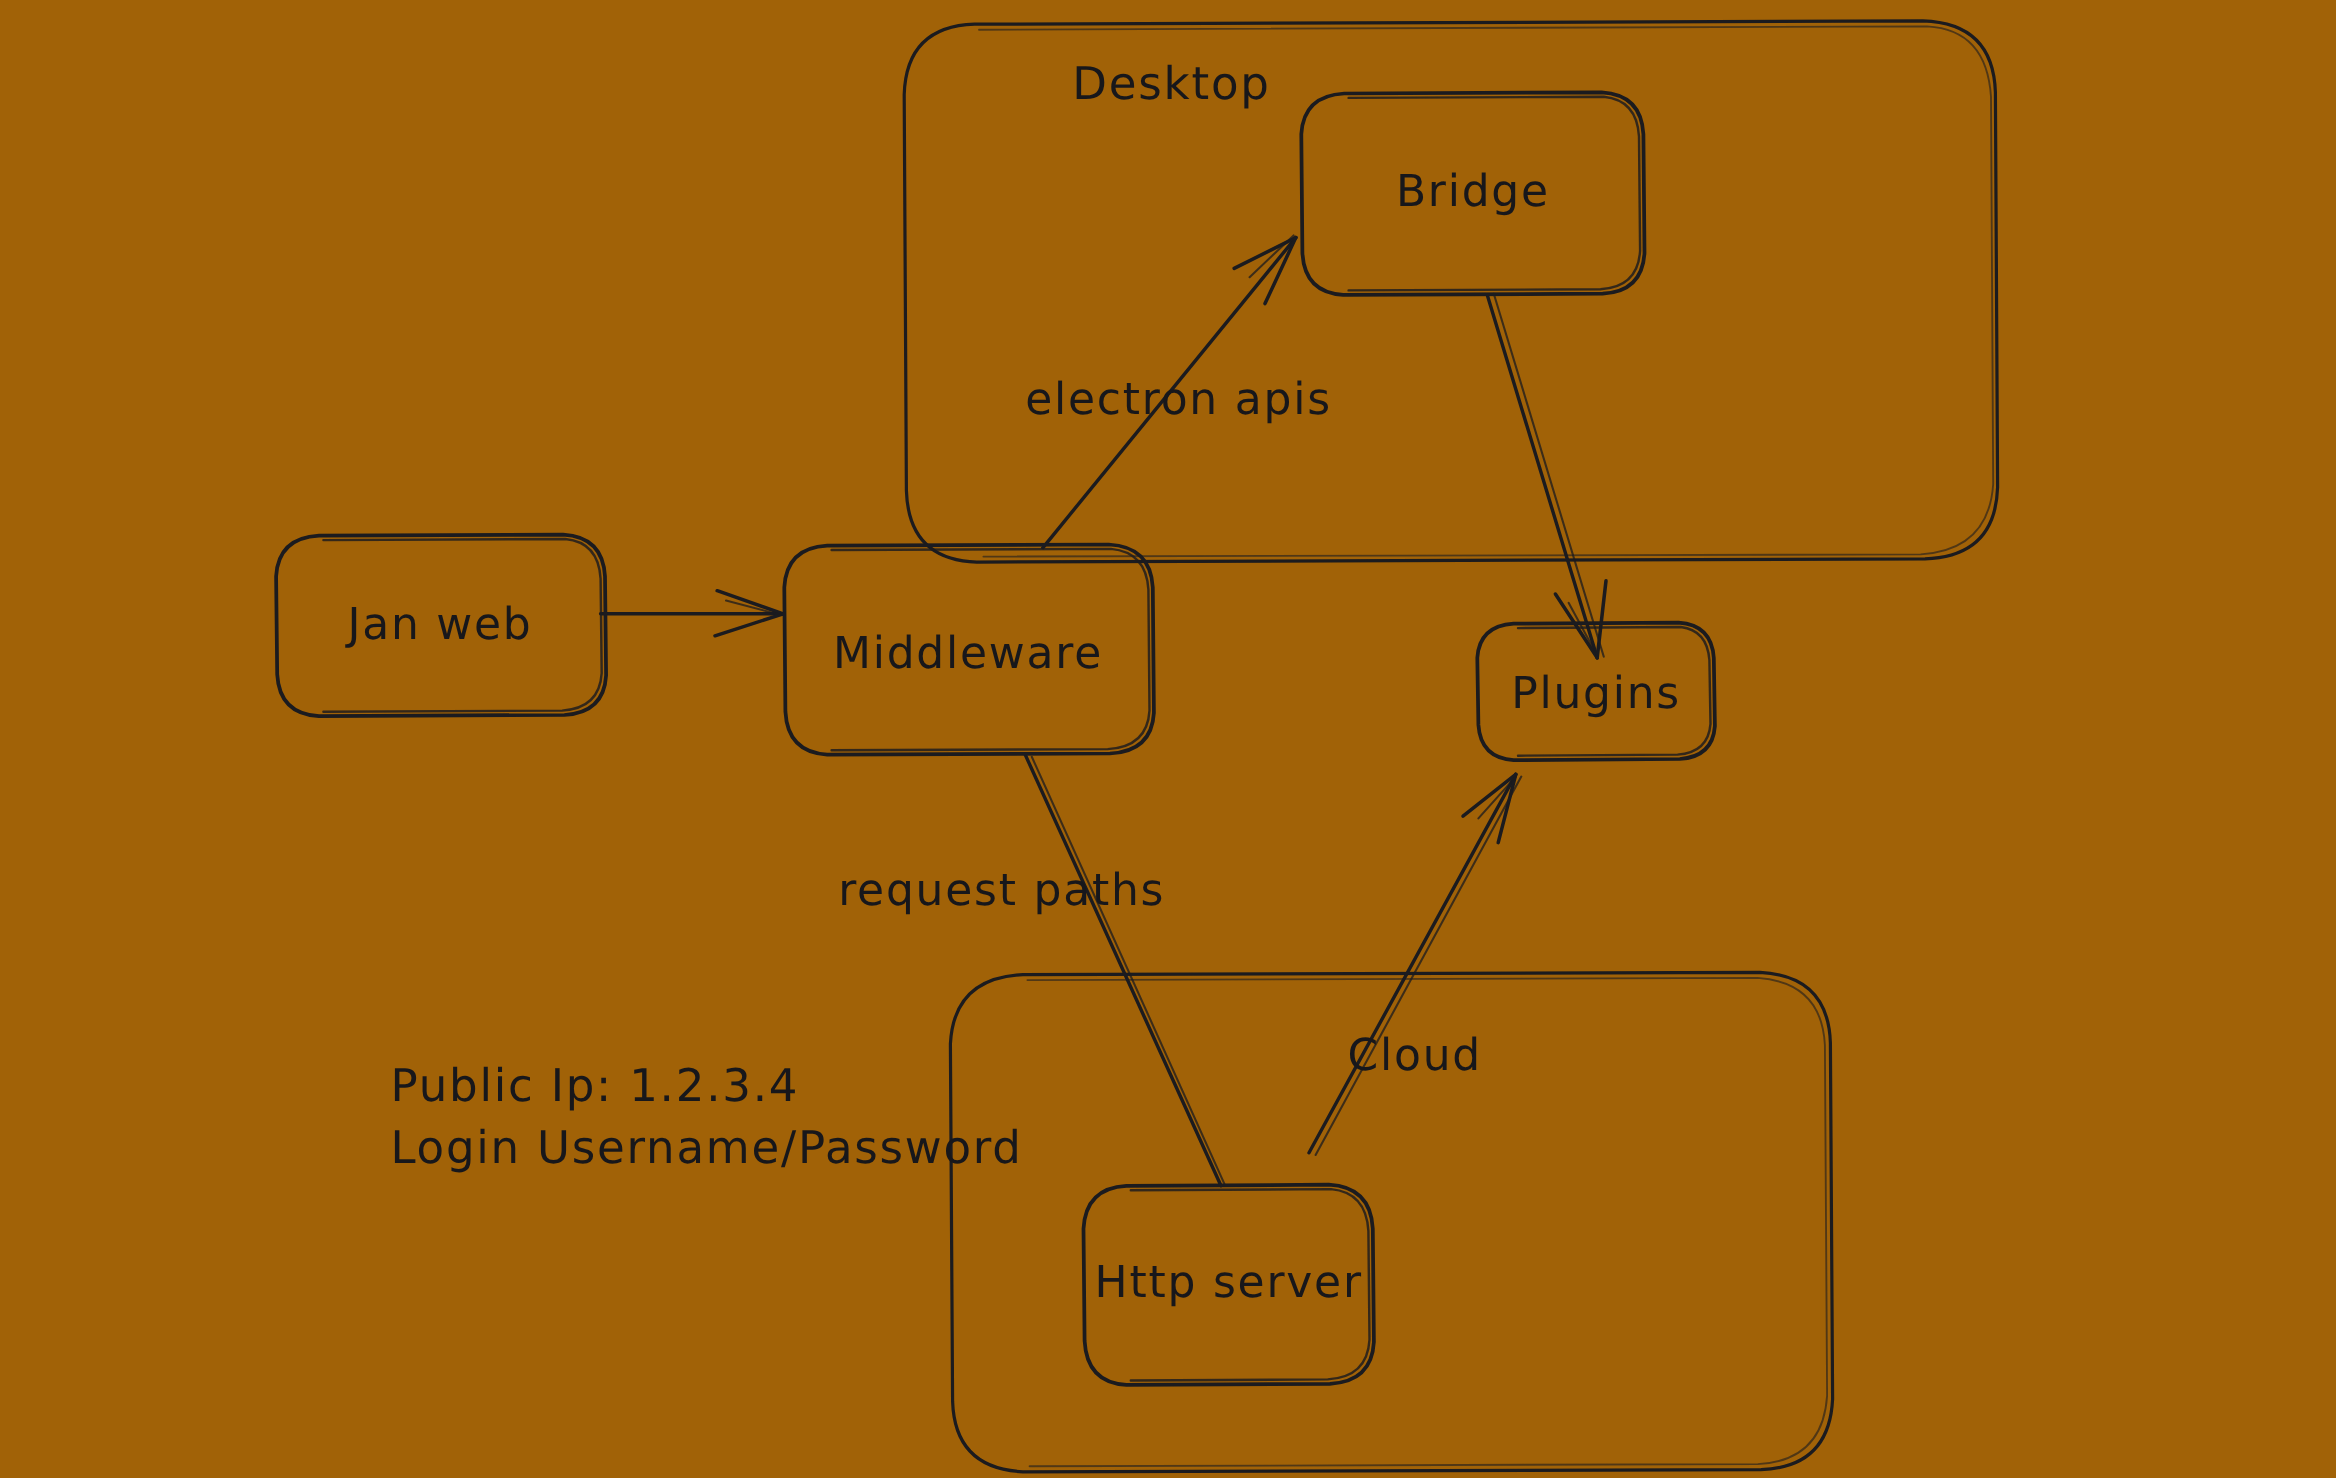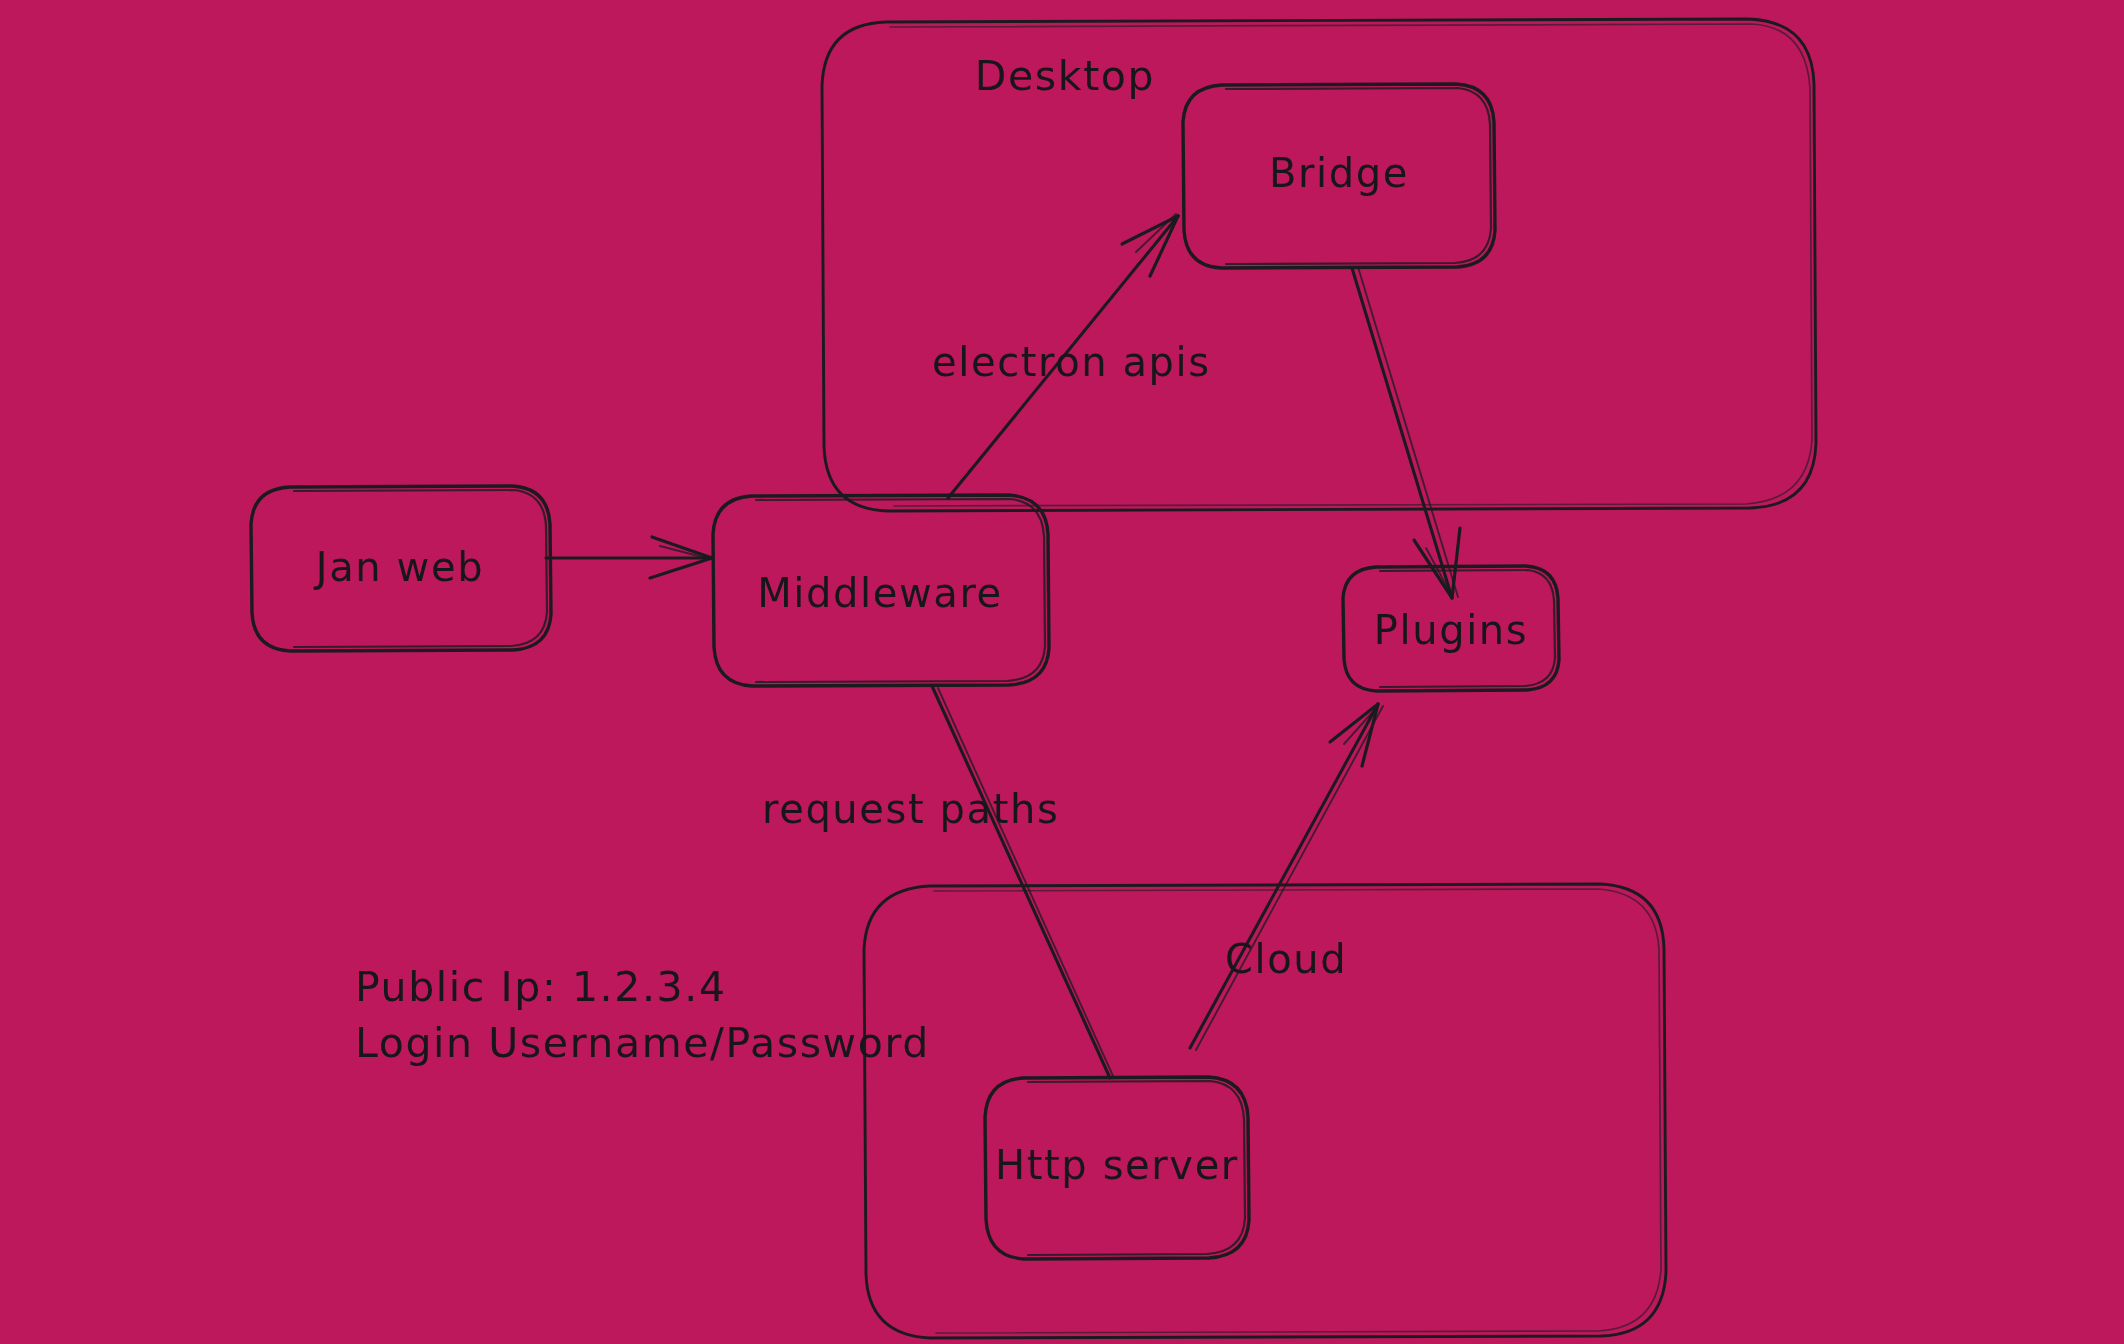--- a/index.html
+++ b/index.html
@@ -10,21 +10,21 @@
   body {
     width: 2124px;
     height: 1344px;
     overflow: hidden;
     font-family: "DejaVu Sans", sans-serif;
   }
   #canvas {
     position: relative;
     width: 2124px;
     height: 1344px;
-    background: #be185d;
+    background: #a16207;
   }
   #diagram-svg {
     position: absolute;
     top: 0;
     left: 0;
     width: 2124px;
     height: 1344px;
   }
   .sketch-stroke {
     fill: none;

